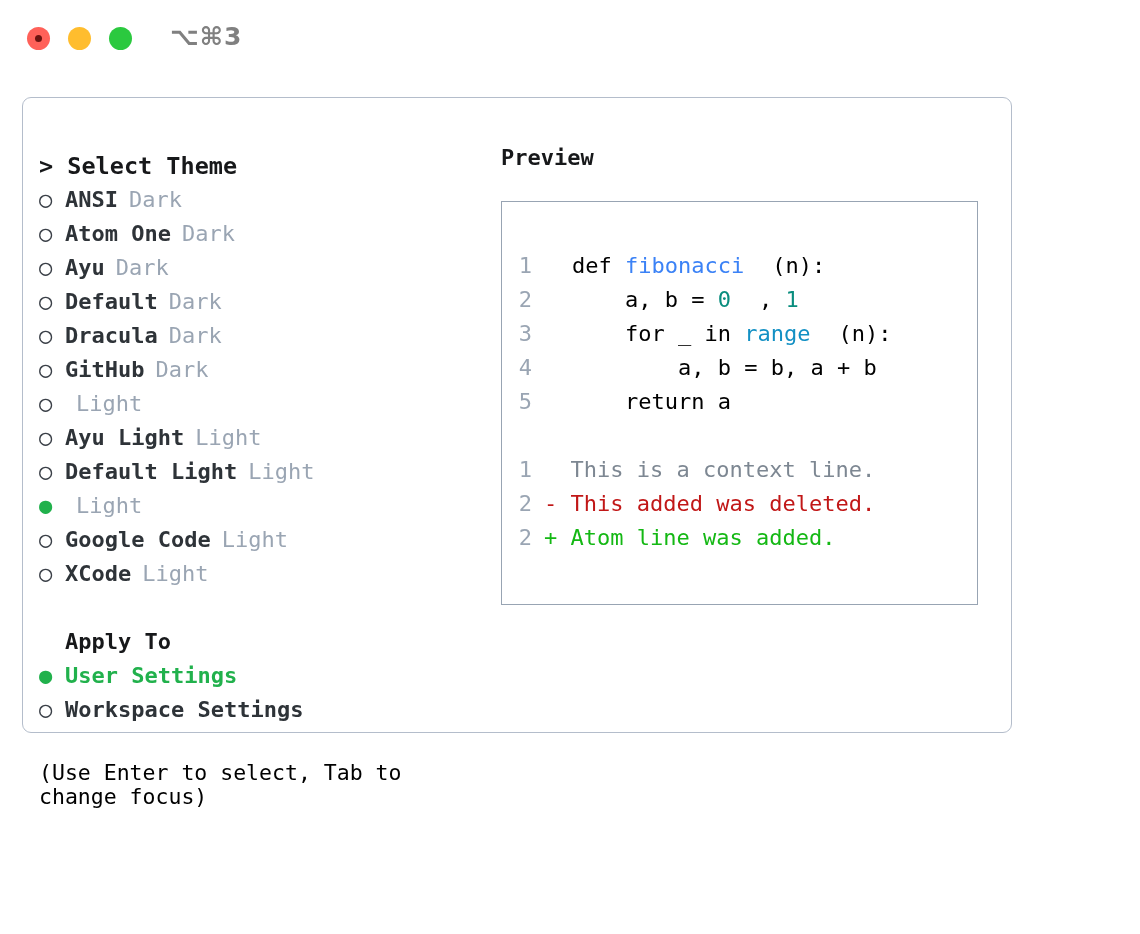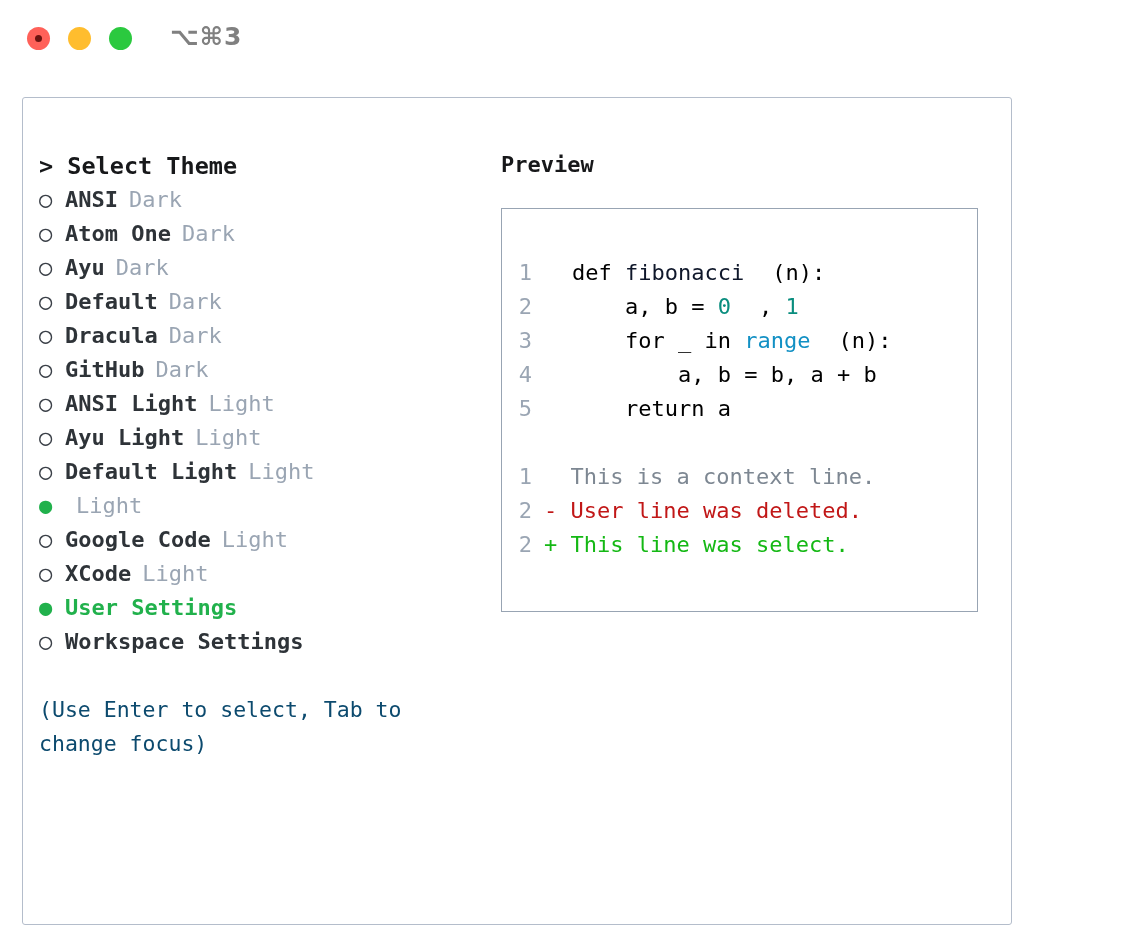--- a/index.html
+++ b/index.html
@@ -69,23 +69,23 @@
     letter-spacing: 1px;
     white-space: pre;
   }
 
   
   .panel {
     position: absolute;
     left: 22px;
     top: 97px;
     width: 990px;
-    height: 828px;
+    height: 636px;
     border: 1.6px solid #b4bdcb;
-    border-radius: 3px;
+    border-radius: 9px;
     background: #ffffff;
     box-sizing: border-box;
   }
 
   
   .left-col {
     position: absolute;
     left: 16px;
     top: 51px;
     width: 440px;
@@ -128,31 +128,31 @@
   }
 
   .section-head {
     margin-top: 34px;
   }
   .section-head .opt-label { color: #17181a; }
 
   .hint {
     margin-top: 34px;
     font-size: 21.5px;
-    line-height: 34px;
-    color: #0c4a6e;
+    line-height: 24px;
+    color: #000000;
     width: 410px;
     white-space: pre-wrap;
   }
 
   
   .right-col {
     position: absolute;
     left: 478px;
-    top: 51px;
+    top: 44px;
     width: 500px;
   }
   .preview-title {
     font-size: 22px;
     font-weight: bold;
     color: #17181a;
     line-height: 32px;
     white-space: pre;
   }
 
@@ -175,21 +175,21 @@
   .ln {
     width: 42px;
     flex: 0 0 42px;
     text-align: right;
     padding-right: 12px;
     color: #9aa5b3;
     box-sizing: border-box;
   }
   .code-txt { color: #2e3338; }
 
-  .tok-fn    { color: #0f172a; margin-top: 7px; }
+  .tok-fn    { color: #3b82f6; margin-top: 7px; }
   .tok-num   { color: #098d7e; }
   .tok-call  { color: #1290c4; }
   .tok-plain { color: #000000; margin-left: 28px; }
 
   .blankline { height: 34px; }
 
   .diff-ctx  { color: #7d8792; text-align: right; }
   .diff-del  { color: #c11717; }
   .diff-add  { color: #14b814; }
 </style>
@@ -212,28 +212,32 @@
     <div class="left-col">
       <div class="heading">&gt; Select Theme</div>
 
       <ul class="opt-list" id="theme-list">
           <li class="opt"><span class="marker">○</span><span class="opt-label">ANSI</span><span class="opt-tag">Dark</span></li>
           <li class="opt"><span class="marker">○</span><span class="opt-label">Atom One</span><span class="opt-tag">Dark</span></li>
           <li class="opt"><span class="marker">○</span><span class="opt-label">Ayu</span><span class="opt-tag">Dark</span></li>
           <li class="opt"><span class="marker">○</span><span class="opt-label">Default</span><span class="opt-tag">Dark</span></li>
           <li class="opt"><span class="marker">○</span><span class="opt-label">Dracula</span><span class="opt-tag">Dark</span></li>
           <li class="opt"><span class="marker">○</span><span class="opt-label">GitHub</span><span class="opt-tag">Dark</span></li>
-          <li class="opt"><span class="marker">○</span><span class="opt-label">ANSI Light</span><span class="opt-tag">Light</span></li>
+          <li class="opt"><span class="marker">○</span><span class="opt-tag">Light</span></li>
           <li class="opt"><span class="marker">○</span><span class="opt-label">Ayu Light</span><span class="opt-tag">Light</span></li>
           <li class="opt"><span class="marker">○</span><span class="opt-label">Default Light</span><span class="opt-tag">Light</span></li>
           <li class="opt selected"><span class="marker sel">●</span><span class="opt-tag">Light</span></li>
           <li class="opt"><span class="marker">○</span><span class="opt-label">Google Code</span><span class="opt-tag">Light</span></li>
           <li class="opt"><span class="marker">○</span><span class="opt-label">XCode</span><span class="opt-tag">Light</span></li>
         </ul>
 
+      <div class="opt section-head">
+        <span class="marker blank">○</span>
+        <span class="opt-label">Apply To</span>
+      </div>
 
       <ul class="opt-list" id="apply-list">
           <li class="opt selected"><span class="marker sel">●</span><span class="opt-label">User Settings</span></li>
           <li class="opt"><span class="marker">○</span><span class="opt-label">Workspace Settings</span></li>
         </ul>
 
       <div class="hint">(Use Enter to select, Tab to change focus)</div>
     </div>
 
     <div class="right-col">
@@ -243,20 +247,20 @@
         <div id="code-lines">
             <div class="code-line"><span class="ln">1</span><span class="code-txt"><span class="tok-plain">def </span><span class="tok-fn">fibonacci</span><span class="tok-plain">(n):</span></span></div>
             <div class="code-line"><span class="ln">2</span><span class="code-txt"><span class="tok-plain">    a, b = </span><span class="tok-num">0</span><span class="tok-plain">, </span><span class="tok-num">1</span></span></div>
             <div class="code-line"><span class="ln">3</span><span class="code-txt"><span class="tok-plain">    for _ in </span><span class="tok-call">range</span><span class="tok-plain">(n):</span></span></div>
             <div class="code-line"><span class="ln">4</span><span class="code-txt"><span class="tok-plain">        a, b = b, a + b</span></span></div>
             <div class="code-line"><span class="ln">5</span><span class="code-txt"><span class="tok-plain">    return a</span></span></div>
           </div>
         <div class="blankline"></div>
         <div id="diff-lines">
             <div class="code-line"><span class="ln">1</span><span class="diff-ctx">  </span><span class="diff-ctx">This is a context line.</span></div>
-            <div class="code-line"><span class="ln">2</span><span class="diff-del">- </span><span class="diff-del">User line was deleted.</span></div>
-            <div class="code-line"><span class="ln">2</span><span class="diff-add">+ </span><span class="diff-add">This line was select.</span></div>
+            <div class="code-line"><span class="ln">2</span><span class="diff-del">- </span><span class="diff-del">This added was deleted.</span></div>
+            <div class="code-line"><span class="ln">2</span><span class="diff-add">+ </span><span class="diff-add">Atom line was added.</span></div>
           </div>
       </div>
     </div>
 
   </div>
 </div>
 
 </body></html>

